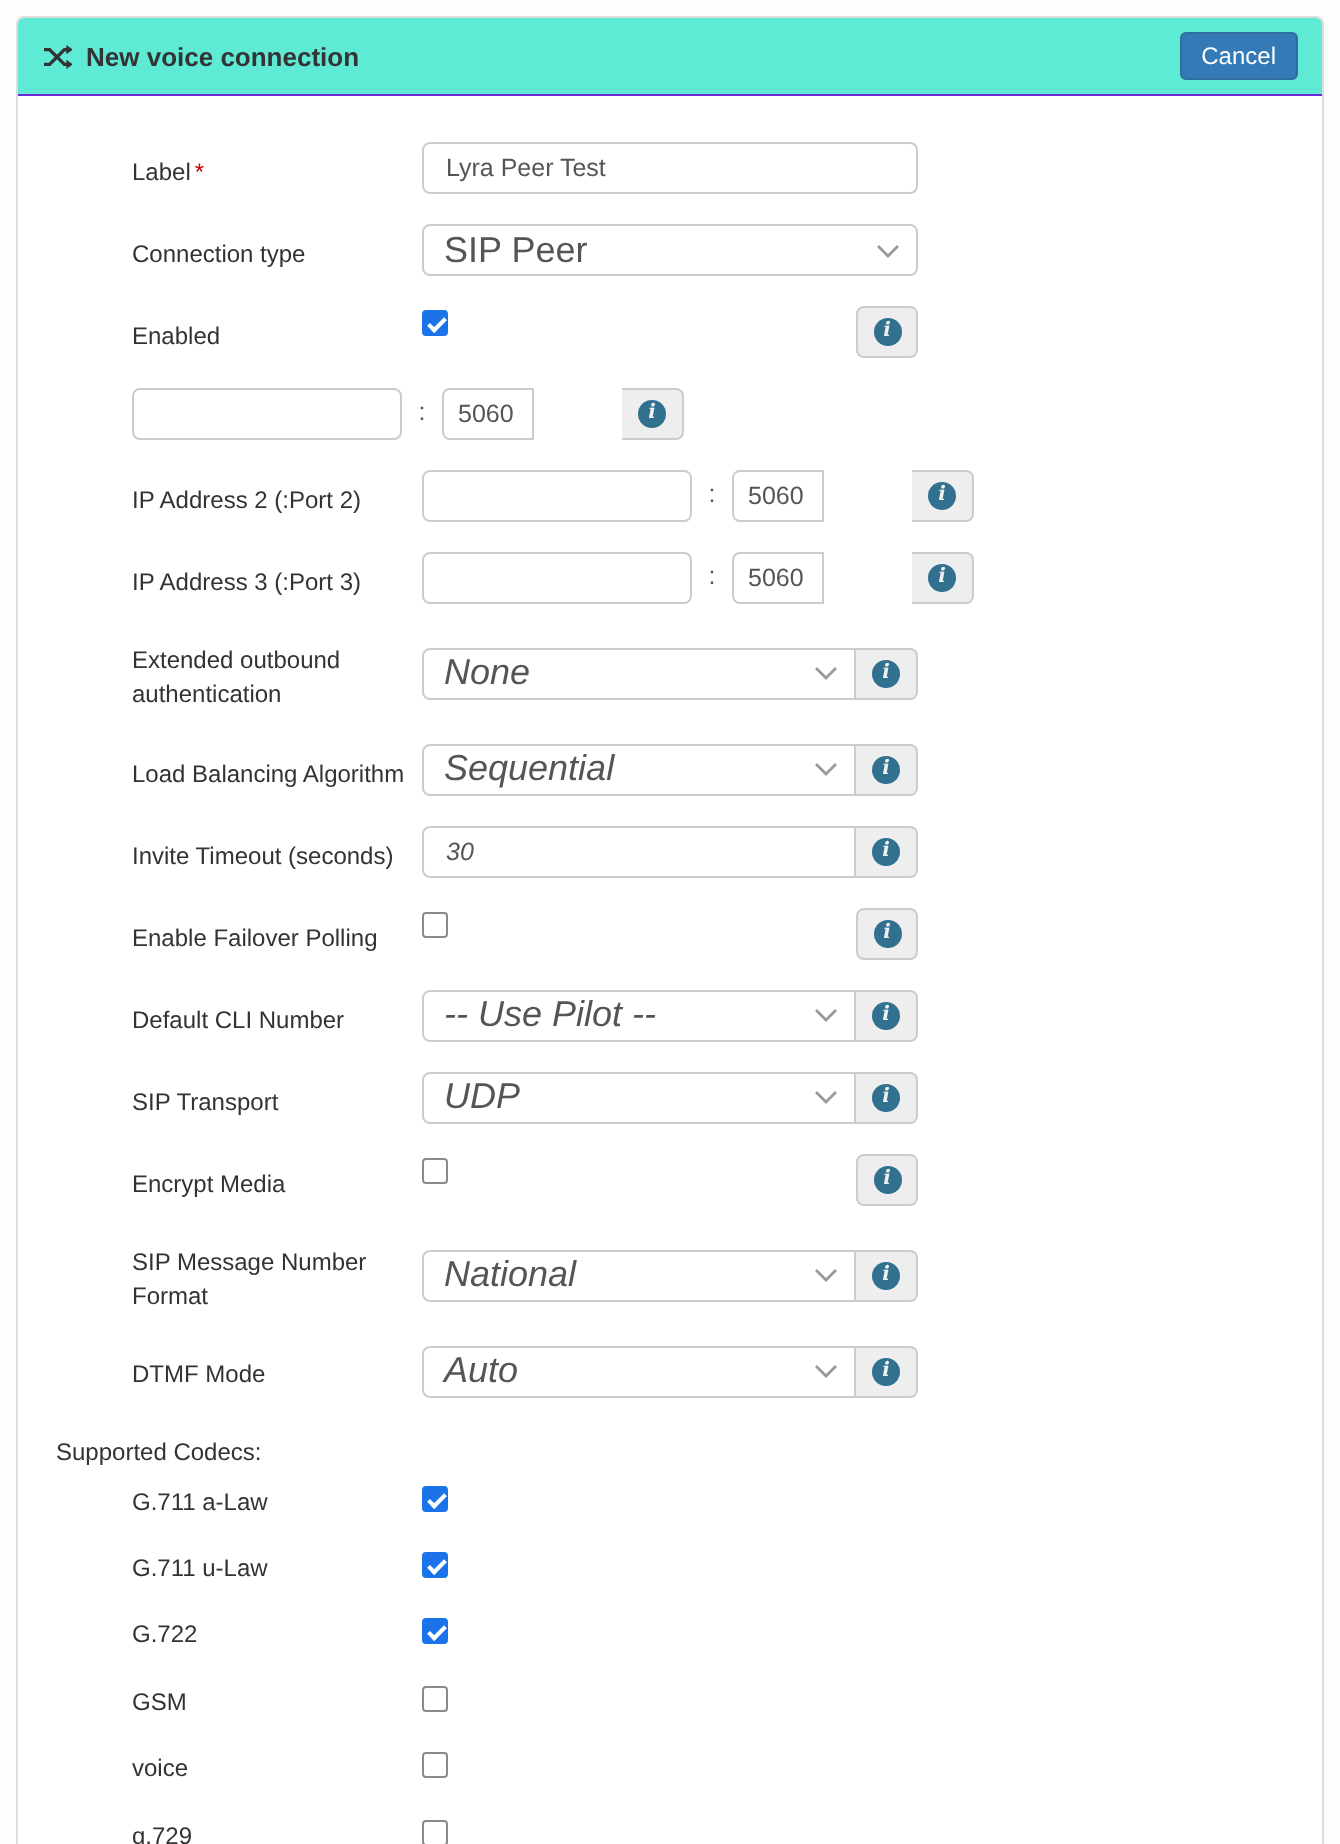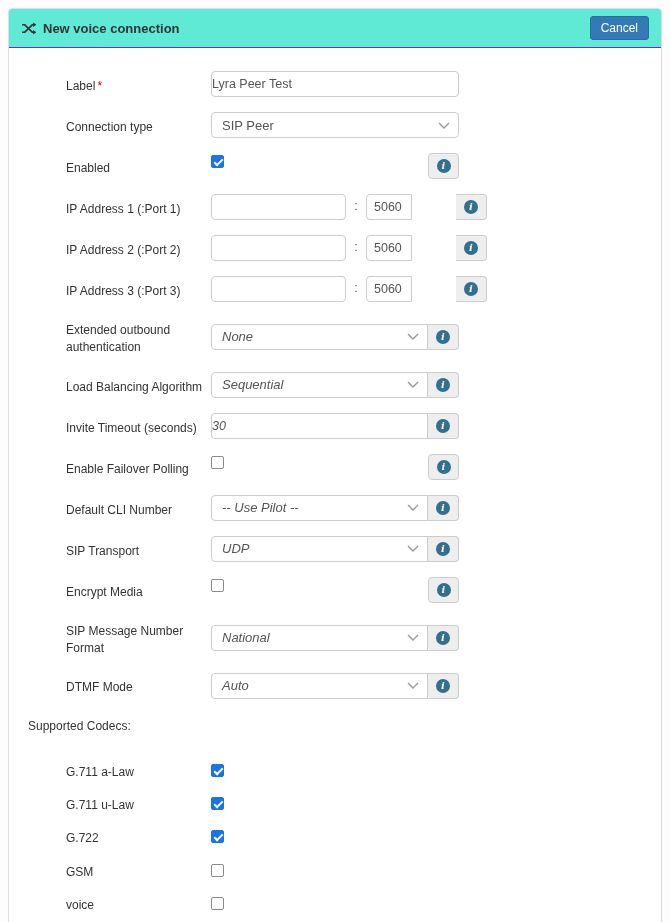--- a/index.html
+++ b/index.html
@@ -64,35 +64,35 @@
   .control-col {
     width: 248px;
     display: flex;
     align-items: flex-start;
   }
 
   .text-input {
     height: 26px;
     border: 1px solid #ccc;
     border-radius: 4px;
-    padding: 0 0;
+    padding: 0 11px;
     font-family: inherit;
     font-size: 12.5px;
     color: #555;
     background: #fff;
     outline: none;
     width: 100%;
   }
   .select {
     height: 26px;
     border: 1px solid #ccc;
     border-radius: 4px;
     background: #fff;
     padding: 0 8px 0 10px;
-    font-size: 13px;
+    font-size: 18px;
     color: #555;
     display: flex;
     align-items: center;
     justify-content: space-between;
     width: 100%;
     cursor: pointer;
   }
   .chevron { display: flex; align-items: center; margin-left: 6px; }
 
   .group { display: flex; width: 248px; }
@@ -152,21 +152,21 @@
     content: "";
     display: block;
     width: 3px; height: 7px;
     border: solid #fff;
     border-width: 0 2px 2px 0;
     transform: rotate(45deg);
     margin: 1px 0 0 4px;
   }
 
   .codec-header {
-    margin: 20px 0 29px 19px;
+    margin: 20px 0 8px 19px;
     font-size: 12px;
     color: #333;
   }
   .codec-row {
     display: flex;
     align-items: flex-start;
     margin: 0 0 14px 57px;
   }
   .codec-row .label-col { padding-top: 2px; }
   .icon-svg { display: block; }
@@ -223,21 +223,20 @@
         <div class="label-col">Enabled</div>
         <div class="control-col">
           <input type="checkbox" checked="" style="">
           <span class="addon standalone">
               <span class="info-icon">i</span>
             </span>
         </div>
       </div>
 
       <div class="form-row">
-        <div class="label-col">IP Address 1 (:Port 1)</div>
         <div class="control-col">
           <input class="text-input ip-input" type="text" value="" style="">
           <span class="colon">:</span>
           <span class="port-group">
             <input class="text-input port-input" type="text" value="5060" style="">
             <span class="addon">
                 <span class="info-icon">i</span>
               </span>
           </span>
         </div>

